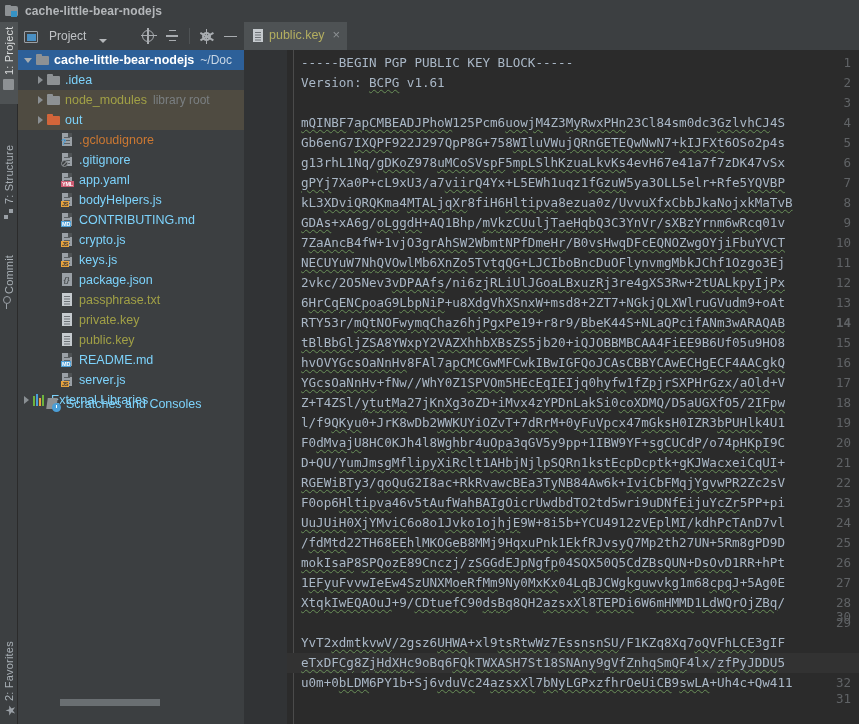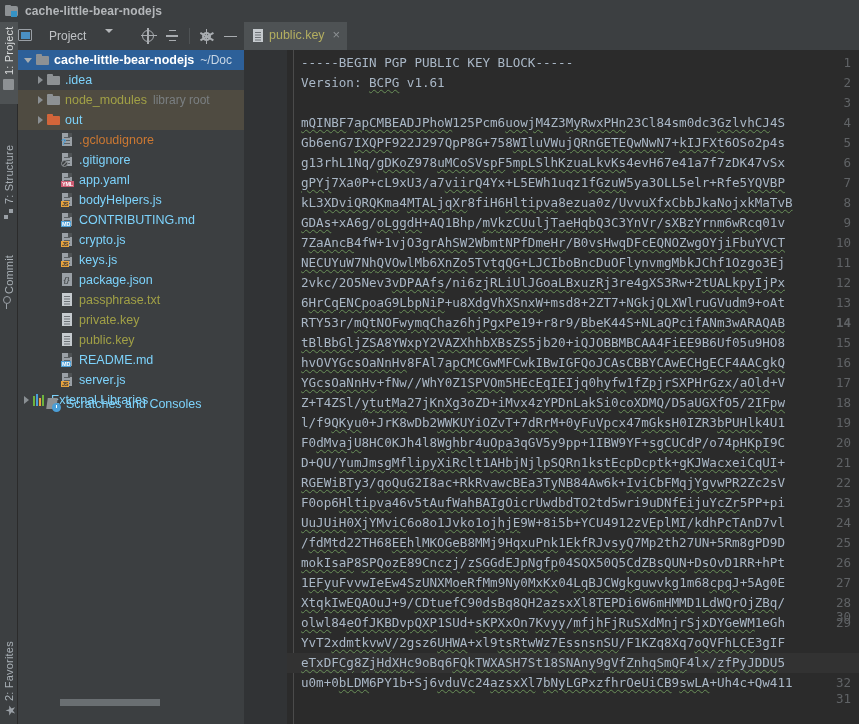--- a/index.html
+++ b/index.html
@@ -52,21 +52,21 @@
 
   
   .projpanel{
     position:absolute; left:18px; top:22px; width:226px; height:702px;
     background:#3c3f41;
   }
   .panel-toolbar{
     position:absolute; left:0; top:0; width:226px; height:28px;
     display:flex; align-items:center; background:#3c3f41;
   }
-  .pt-left{ display:flex; align-items:flex-start; gap:17px; }
+  .pt-left{ display:flex; align-items:flex-end; gap:11px; padding-left:6px; }
   .pt-proj-ic{ width:14px;height:12px;position:relative;}
   .pt-proj-ic i{position:absolute;left:0;top:0;width:14px;height:12px;border:1.6px solid #9aa0a6;border-radius:1px;}
   .pt-proj-ic b{position:absolute;left:2.5px;top:2.5px;width:9px;height:7px;background:#4a90c4;}
   .pt-label{ color:#c0c3c6; font-size:12px; }
   .caret-dn{ width:0;height:0;border-left:4px solid transparent;border-right:4px solid transparent;border-top:4px solid #b4b7ba; margin-left:2px;}
   .pt-right{ margin-left:auto; display:flex; align-items:center; gap:9px; padding-right:6px;}
   .tb-ic{ width:15px; height:15px; position:relative; }
   .ic-target i{position:absolute;left:1px;top:1px;width:12px;height:12px;border:1.4px solid #a8acb0;border-radius:50%;}
   .ic-target b{position:absolute;left:6.2px;top:-0.5px;width:1.4px;height:16px;background:#a8acb0;}
   .ic-target u{position:absolute;left:-0.5px;top:6.2px;width:16px;height:1.4px;background:#a8acb0;}
@@ -524,19 +524,18 @@
         <div class="cline" style="top: 365px;">l/f9<span class="squig">QKyu</span>0+JrK8wDb2<span class="squig">WWKUYiOZvT</span>+7<span class="squig">dRrM</span>+0<span class="squig">yFuVpcx</span>47<span class="squig">mGksH</span>0IZR3<span class="squig">bPUHlk</span>4U1</div>
         <div class="cline" style="top: 385px;">F0<span class="squig">dMvajU</span>8HC0KJh4l8<span class="squig">Wghbr</span>4<span class="squig">uOpa</span>3qGV5y9pp+1IBW9YF+<span class="squig">sgCUCdP</span>/o74<span class="squig">pHKpI</span>9C</div>
         <div class="cline" style="top: 405px;">D+QU/<span class="squig">YumJmsgMflipyXiRclt</span>1<span class="squig">AHbjNjlpSQRn</span>1<span class="squig">kstEcpDcptk</span>+<span class="squig">gKJWacxeiCqUI</span>+</div>
         <div class="cline" style="top: 425px;"><span class="squig">RGEWiBTy</span>3/<span class="squig">qoQuG</span>2I8ac+<span class="squig">RkRvawcBEa</span>3<span class="squig">TyNB</span>84Aw6k+<span class="squig">IviCbFMqjYgvwPR</span>2Zc2sV</div>
         <div class="cline" style="top: 445px;">F0op6<span class="squig">Hltipva</span>46v5<span class="squig">tAufWahBAIgOicrUwdbdTO</span>2td5wri9<span class="squig">uDNfEijuYcZr</span>5PP+pi</div>
         <div class="cline" style="top: 465px;"><span class="squig">UuJUiH</span>0<span class="squig">XjYMviC</span>6o8o1<span class="squig">Jvko</span>1<span class="squig">ojhjE</span>9W+8i5b+YCU4912<span class="squig">zVEplMI</span>/<span class="squig">kdhPcTAnD</span>7vl</div>
         <div class="cline" style="top: 485px;">/<span class="squig">fdMtd</span>22TH68<span class="squig">EEhlMKOGeB</span>8MMj9<span class="squig">HqxuPnk</span>1<span class="squig">EkfRJvsyQ</span>7Mp2th27UN+5Rm8gPD9D</div>
         <div class="cline" style="top: 505px;"><span class="squig">mokIsaP</span>8<span class="squig">SPQozE</span>89<span class="squig">Cnczj</span>/<span class="squig">zSGGdEJpNgfp</span>04SQX50Q5<span class="squig">CdZBsQUN</span>+<span class="squig">DsOvD</span>1RR+hPt</div>
         <div class="cline" style="top: 525px;">1<span class="squig">EFyuFvvwIeEw</span>4<span class="squig">SzUNXMoeRfMm</span>9Ny0<span class="squig">MxKx</span>04<span class="squig">LqBJCWgkguwvkg</span>1m68<span class="squig">cpqJ</span>+5Ag0E</div>
         <div class="cline" style="top: 545px;"><span class="squig">XtqkIwEQAOuJ</span>+9/<span class="squig">CDtuefC</span>90<span class="squig">dsBq</span>8QH2<span class="squig">azsxXl</span>8<span class="squig">TEPDi</span>6W6<span class="squig">mHMMD</span>1<span class="squig">LdWQrOjZBq</span>/</div>
-        <div class="cline" style="top: 565px;"><span class="squig">olwl</span>84<span class="squig">eOfJKBDvpQXP</span>1SUd+<span class="squig">sKPXxOn</span>7<span class="squig">Kvyy</span>/<span class="squig">mfjhFjRuSXdMnjrSjxDYGeWM</span>1eGh</div>
         <div class="cline" style="top: 585px;">YvT2<span class="squig">xdmtkvwV</span>/2gsz6<span class="squig">UHWA</span>+xl9<span class="squig">tsRtwWz</span>7<span class="squig">EssnsnSU</span>/F1KZq8Xq7<span class="squig">oQVFhLCE</span>3gIF</div>
         <div class="cline cur" style="top: 605px;"><span class="squig">eTxDFCg</span>8<span class="squig">ZjHdXHc</span>9oBq6<span class="squig">FQkTWXASH</span>7St18<span class="squig">SNAny</span>9<span class="squig">gVfZnhqSmQF</span>4lx/<span class="squig">zfPyJDDU</span>5</div>
         <div class="cline" style="top: 625px;">u0m+0<span class="squig">bLDM</span>6PY1b+Sj6<span class="squig">vduVc</span>24<span class="squig">azsxXl</span>7<span class="squig">bNyLGPxzfhrOeUiCB</span>9<span class="squig">swLA</span>+Uh4c+Qw411</div>
       </div>
   </div>
 </div>
 
 </body></html>

